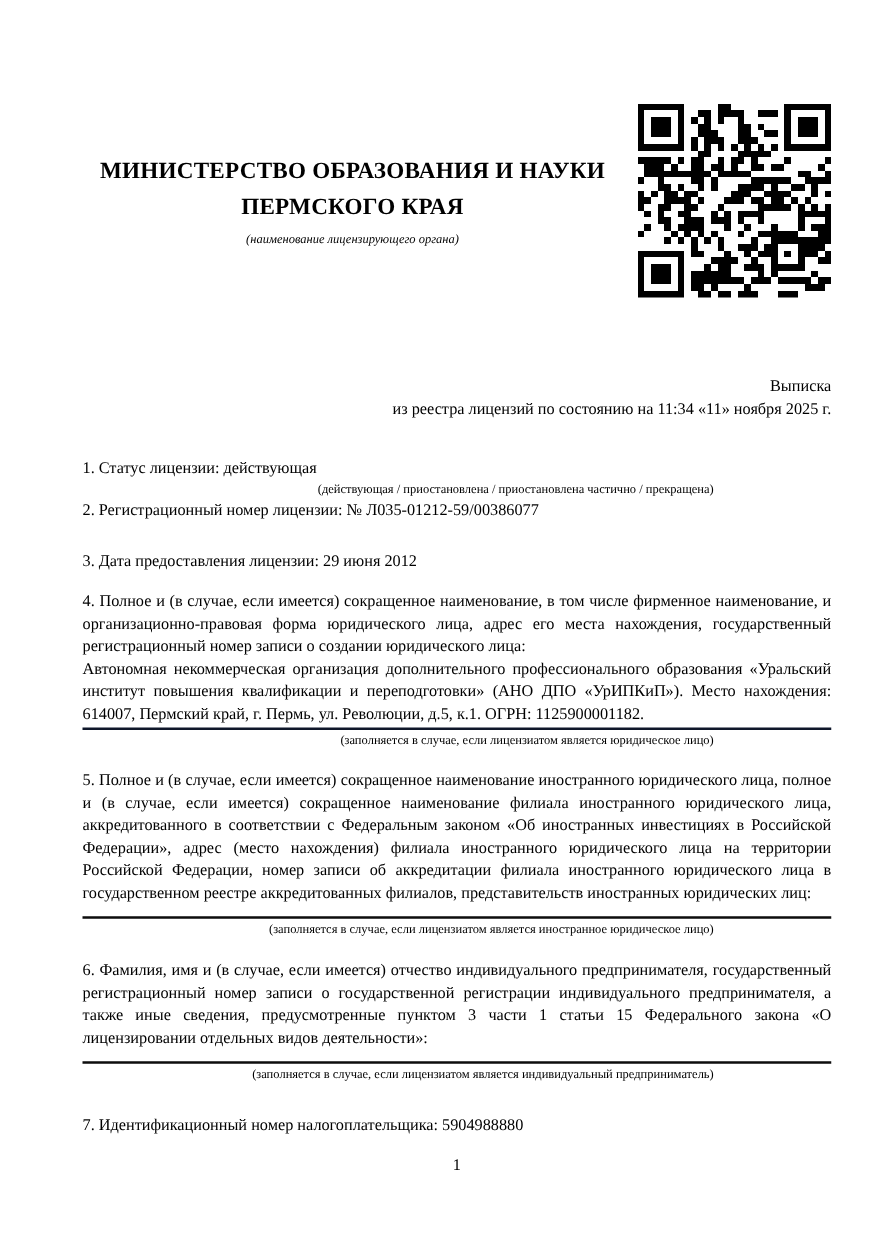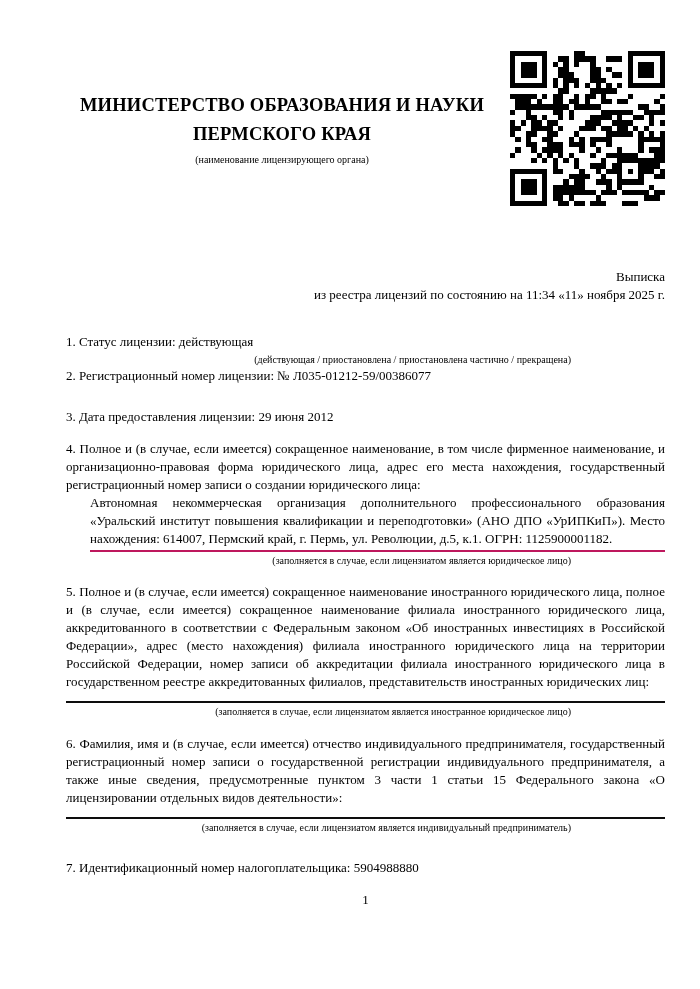--- a/index.html
+++ b/index.html
@@ -6,39 +6,39 @@
   .page{
     position:relative;
     width:700px;height:989px;
     background:#ffffff;
     color:#000;
     font-family:"Liberation Serif","DejaVu Serif",serif;
     overflow:hidden;
   }
   .header-row{
     display:flex;align-items:center;
-    padding-top:51px;
+    padding-top:83px;
     margin:0 35px 0 66px;
   }
   .header-text{flex:1;text-align:center;padding-right:12px;}
   .ministry{font-weight:bold;font-size:18.5px;line-height:29px;letter-spacing:.2px;}
-  .header-caption{font-size:10px;line-height:13px;margin-top:4px;}
+  .header-caption{font-size:10px;line-height:13px;margin-top:4px;font-style:italic;}
   .qr{width:155px;height:155px;flex:0 0 155px;}
   .qr svg{display:block;width:155px;height:155px;}
 
   .title-block{
     margin:62px 35px 0 66px;
     text-align:right;
     font-size:13px;line-height:18px;
   }
 
   .section{margin:0 35px 0 66px;font-size:13px;line-height:18px;}
   .jtext{text-align:justify;}
   .caption-row{width:505px;margin-top:2px;text-align:right;font-size:10px;line-height:14px;}
-  .value-line{border-bottom:2px solid #be185d;padding-bottom:2px;margin-left:24px;}
+  .value-line{border-bottom:2px solid #0f172a;padding-bottom:2px;}
   .value-empty{height:8px;margin-top:2px;border-bottom:2px solid #0d0d0d;}
 
   .s1{margin-top:29px;}
   .s2{}
   .s3{margin-top:23px;}
   .s4{margin-top:14px;}
   .s5{margin-top:15px;}
   .s6{margin-top:16px;}
   .s7{margin-top:24px;}
   .footer-page{margin-top:14px;text-align:center;font-size:13px;line-height:18px;

